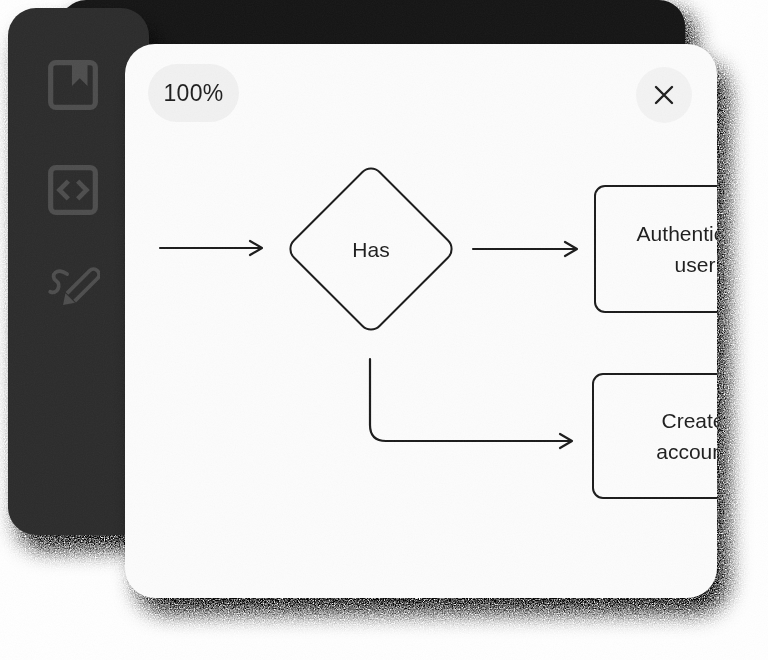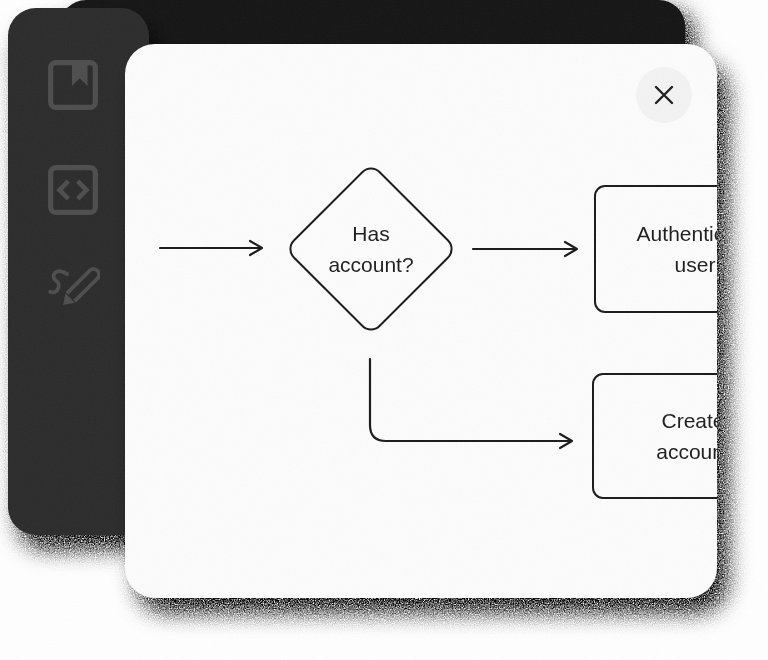--- a/index.html
+++ b/index.html
@@ -118,31 +118,33 @@
 
       <rect x="185.5" y="144.5" width="121" height="121" rx="12" transform="rotate(45 246 205)" fill="#fcfcfc" stroke="#1a1a1a" stroke-width="2"></rect>
 
       <rect x="470" y="142" width="200" height="126" rx="10" fill="#fcfcfc" stroke="#1a1a1a" stroke-width="2"></rect>
 
       <rect x="468" y="330" width="200" height="124" rx="10" fill="#fcfcfc" stroke="#1a1a1a" stroke-width="2"></rect>
     </svg>
 
     <div class="node-label decision">
       <span>Has</span>
-      <span>account?</span>
     </div>
     <div class="node-label proc1">
       <span>Authenticate</span>
       <span>user</span>
     </div>
     <div class="node-label proc2">
       <span>Create</span>
       <span>account</span>
     </div>
 
+    <button class="zoom-pill">
+      <span>100%</span>
+    </button>
 
     <button class="close-btn">
       <svg width="22" height="22" viewBox="0 0 22 22">
         <path d="M3 3 L19 19 M19 3 L3 19" stroke="#1d1d1d" stroke-width="2.4" stroke-linecap="round" fill="none"></path>
       </svg>
     </button>
   </div>
 
   <div class="film-grain"></div>
 </div>

